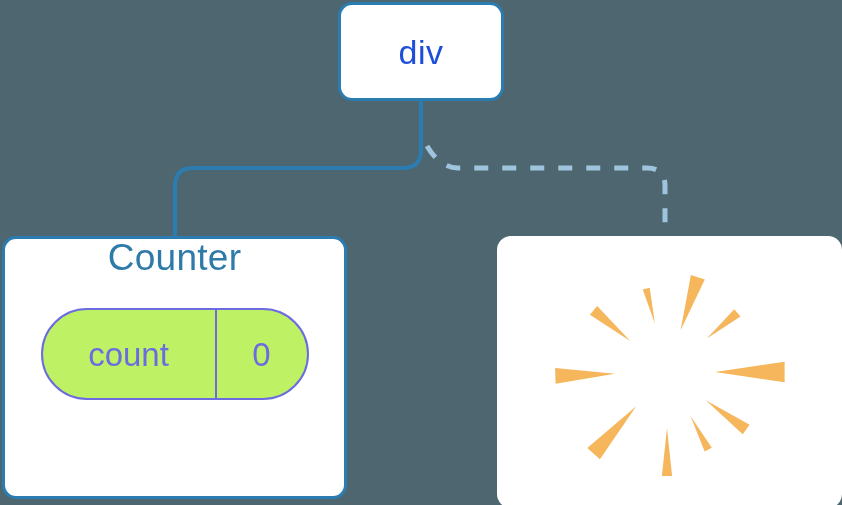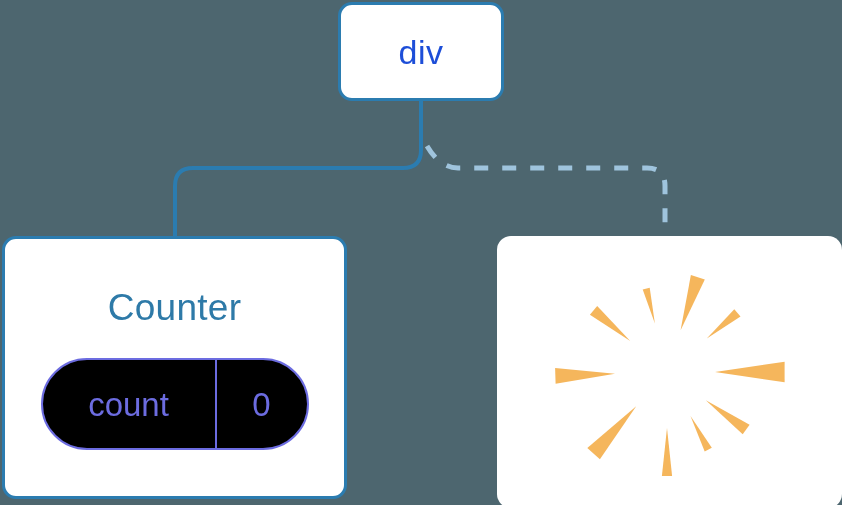--- a/index.html
+++ b/index.html
@@ -67,32 +67,31 @@
     border-radius: 14px;
     display: flex;
     flex-direction: column;
     align-items: center;
   }
   .node-counter .node-title {
     font-size: 37px;
     color: #2e7aa8;
     letter-spacing: 0.3px;
     line-height: 1;
-    margin-top: 50px;
   }
 
   
   .state-pill {
     margin-top: 32px;
     height: 92px;
     display: flex;
     align-items: stretch;
     border: 2px solid #6c6ce0;
     border-radius: 46px;
-    background: #000000;
+    background: #bef264;
     box-sizing: border-box;
   }
   .pill-key, .pill-val {
     display: flex;
     align-items: center;
     justify-content: center;
     color: #6c6ce0;
     font-size: 33px;
     line-height: 1;
     box-sizing: border-box;

